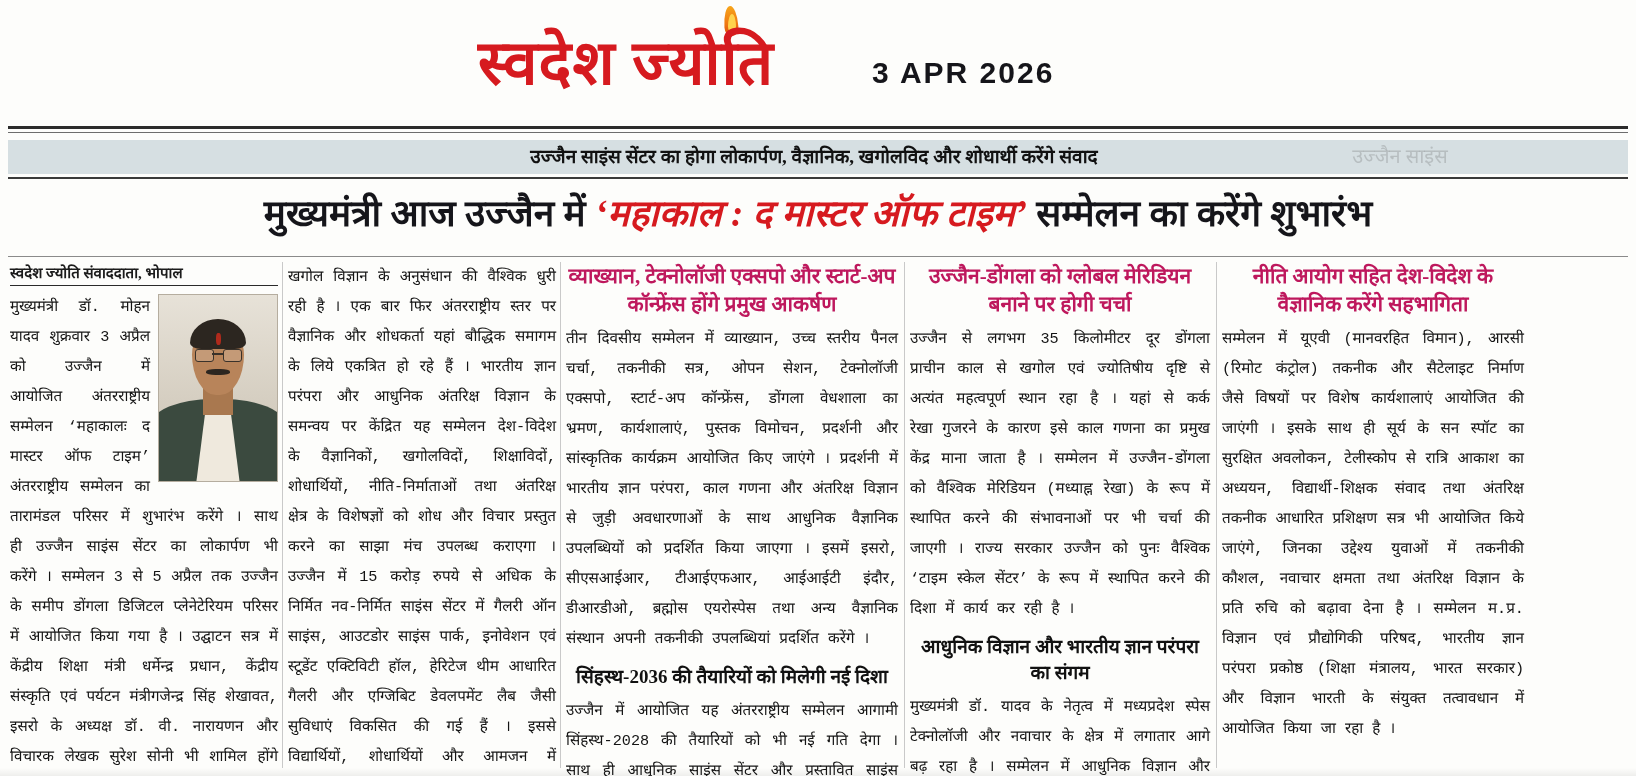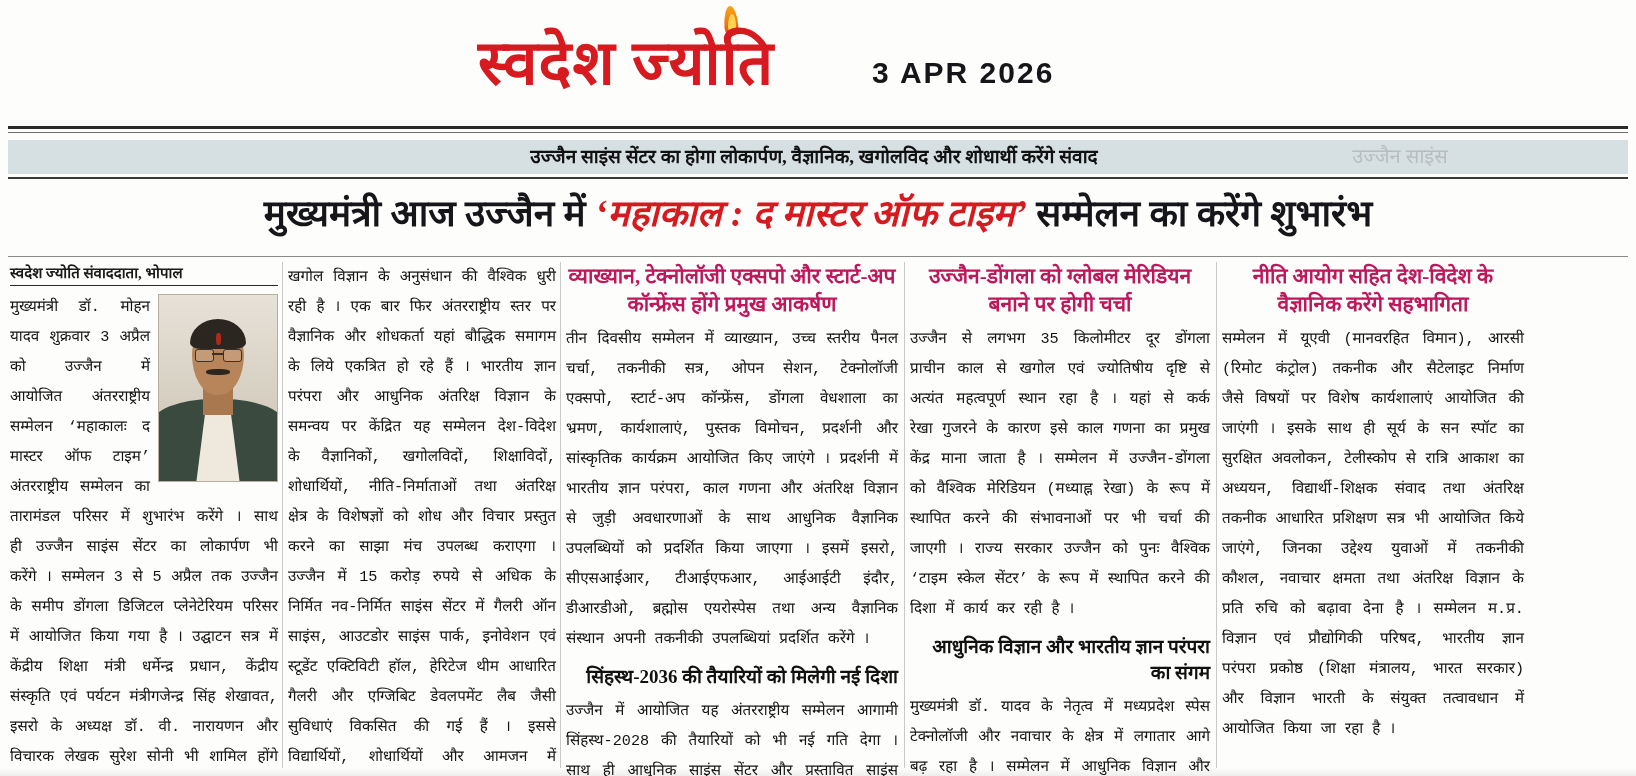--- a/index.html
+++ b/index.html
@@ -203,21 +203,21 @@
     line-height: 28px;
     text-align: center;
     color: #be185d;
     margin-bottom: 6px;
   }
   .subhead-sm {
     font-family: "Liberation Serif", serif;
     font-weight: bold;
     font-size: 19px;
     line-height: 26px;
-    text-align: right;
+    text-align: center;
     color: #111;
     margin: 10px 0 6px 0;
   }
   
   .photo-wrap {
     float: right;
     width: 118px;
     height: 186px;
     margin: 2px 0 4px 8px;
     position: relative;

